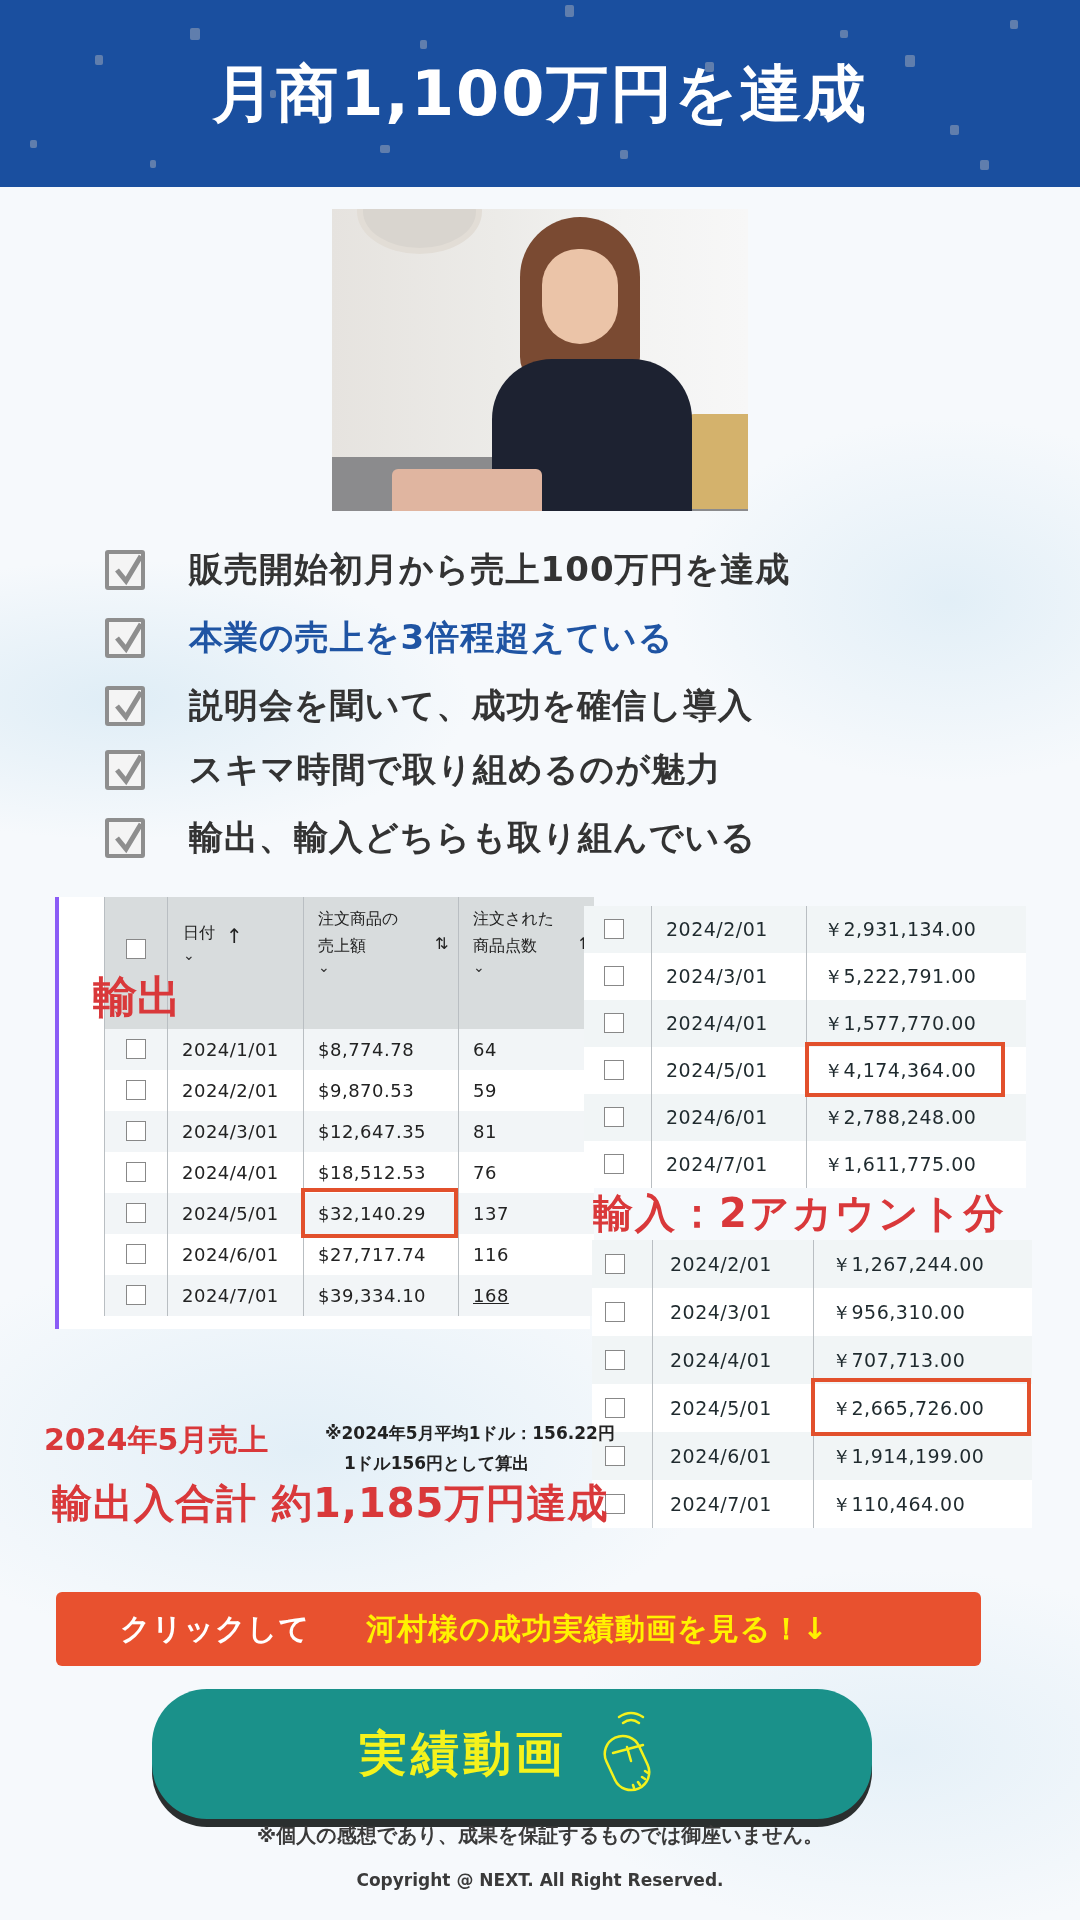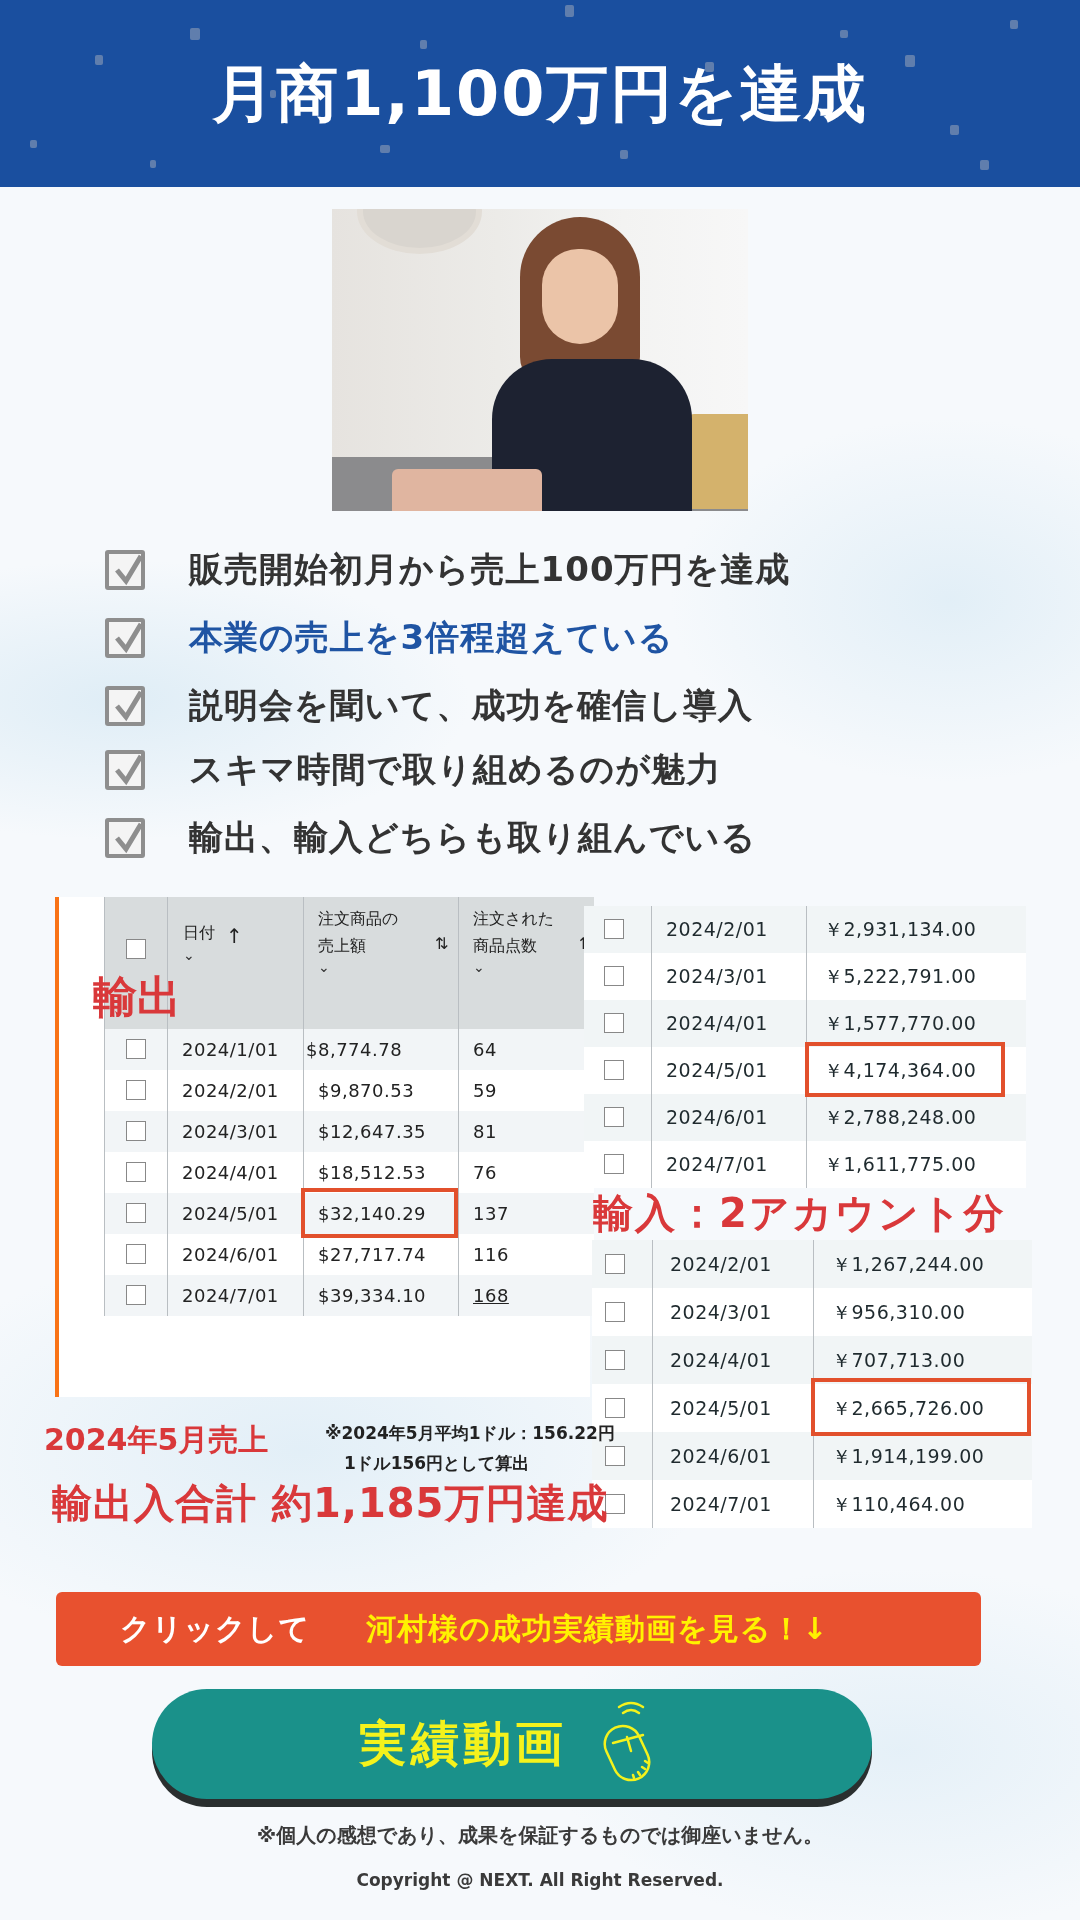--- a/index.html
+++ b/index.html
@@ -51,23 +51,23 @@
   .check-box {
     width: 40px; height: 40px; border: 4px solid #8e8e8e; border-radius: 3px; background:#f4f4f4;
     position: relative; margin-right: 44px;
   }
   .check-box svg { position:absolute; left:2px; top:-4px; }
   .check-text { font-size: 34px; font-weight: bold; color: #333; letter-spacing: 1px; }
   .check-text.blue { color: #1f54a3; }
 
   
   .export-wrap {
-    position: absolute; left: 55px; top: 897px; width: 535px; height: 500px;
+    position: absolute; left: 55px; top: 897px; width: 535px; height: 432px;
     background: #fff;
-    border-left: 4px solid #f97316;
+    border-left: 4px solid #8b5cf6;
   }
   .export-table { position: absolute; left: 45px; top: 0; width: 490px; }
   .ex-head {
     height: 132px; background: #d8dcdd; position: relative;
     border-left: 1px solid #b9bec2;
   }
   .ex-head .col { position: absolute; top: 0; height: 132px; border-right: 1px solid #b9bec2; }
   .ex-head .hdr-text { position:absolute; font-size: 16px; color:#222; line-height: 27px; }
   .chev { position:absolute; font-size: 14px; color:#333; }
   .sort-icon { position:absolute; font-size: 16px; color:#222; }
@@ -93,21 +93,21 @@
   
   .cta-banner {
     position:absolute; left: 56px; top: 1592px; width: 925px; height: 74px;
     background: #e8512f; border-radius: 6px;
     display:flex; align-items:center;
   }
   .cta-banner .white { color:#fff; font-size: 30px; font-weight:bold; margin-left: 64px; letter-spacing: 1px; }
   .cta-banner .yellow { color:#fff200; font-size: 30px; font-weight:bold; margin-left: 56px; letter-spacing: 1px; }
 
   .video-btn {
-    position:absolute; left: 152px; top: 1689px; width: 720px; height: 110px;
+    position:absolute; left: 152px; top: 1689px; width: 720px; height: 130px;
     background: #1a918a; border-radius: 55px;
     box-shadow: 0 8px 0 #2a2f2f;
     display:flex; align-items:center; justify-content:center;
   }
   .video-btn .label { color:#f4f21c; font-size: 48px; font-weight: bold; letter-spacing: 4px; margin-right: 34px; }
 
   .disclaimer { position:absolute; left:0; top: 1822px; width:1080px; text-align:center; font-size: 20px; font-weight: bold; color:#3a3a3a; }
   .copyright { position:absolute; left:0; top: 1870px; width:1080px; text-align:center; font-size: 17px; font-weight: bold; color:#3a3a3a; }
 </style>
 </head>
@@ -211,21 +211,21 @@
         <span class="chev" style="left:14px;top:62px;">⌄</span>
       </div>
     </div>
     <div>
       <div class="ex-row">
         <div class="cb" style="left:21px;top:10px;"></div>
         <div class="colsep" style="left:62px;"></div>
           <div class="colsep" style="left:198px;"></div>
           <div class="colsep" style="left:353px;"></div>
         <span class="cell" style="left:77px;">2024/1/01</span>
-        <span class="cell" style="left:201px;">$8,774.78</span>
+        <span class="cell" style="left:213px;">$8,774.78</span>
         <span class="cell" style="left:368px;">64</span>
       </div>
       <div class="ex-row">
         <div class="cb" style="left:21px;top:10px;"></div>
         <div class="colsep" style="left:62px;"></div>
           <div class="colsep" style="left:198px;"></div>
           <div class="colsep" style="left:353px;"></div>
         <span class="cell" style="left:77px;">2024/2/01</span>
         <span class="cell" style="left:213px;">$9,870.53</span>
         <span class="cell" style="left:368px;">59</span>

